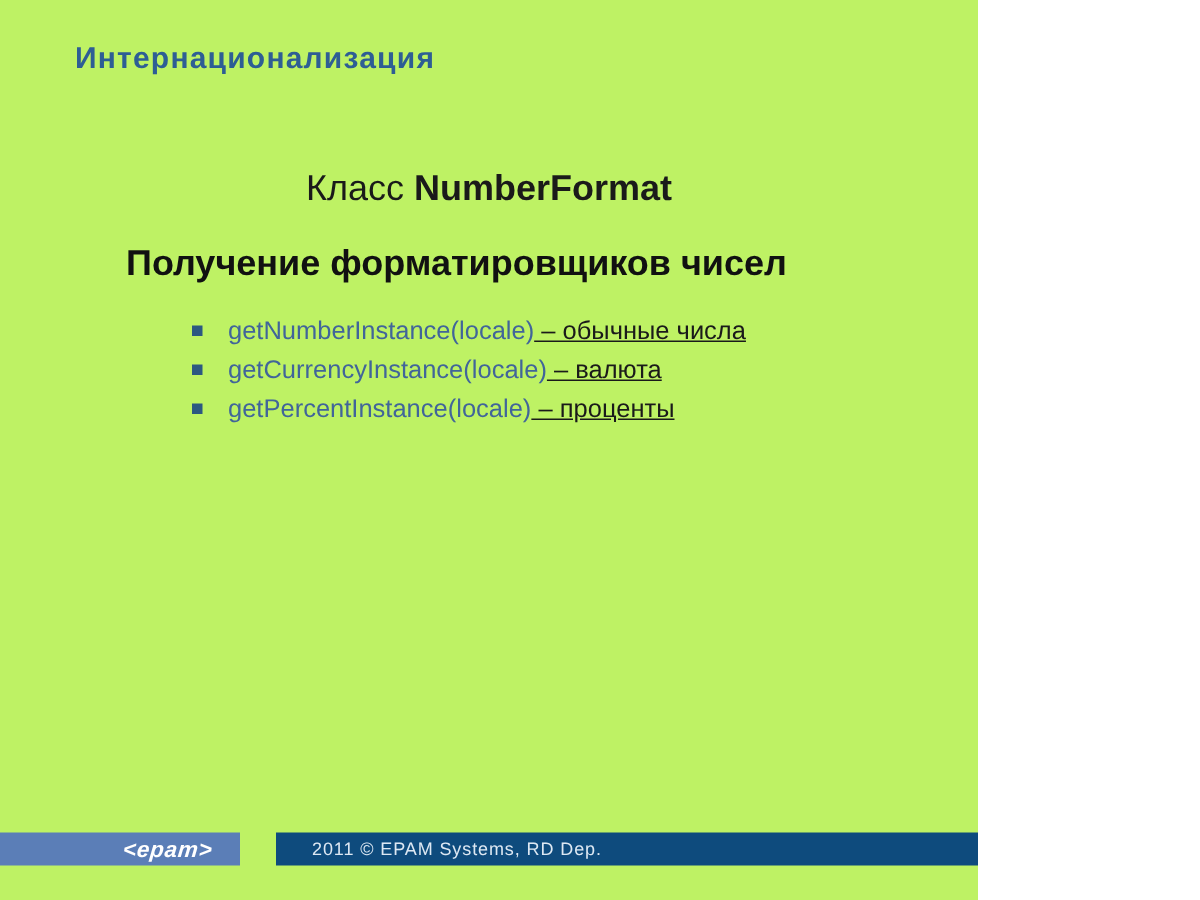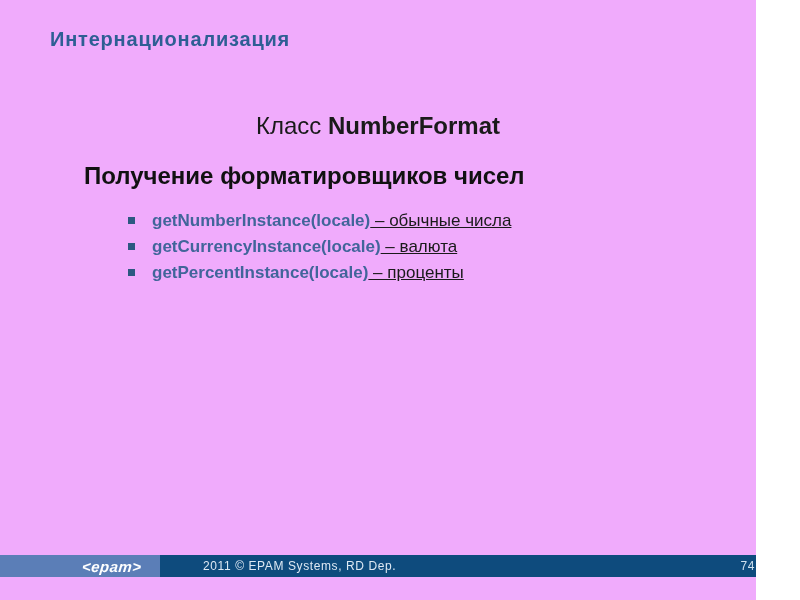--- a/index.html
+++ b/index.html
@@ -2,23 +2,23 @@
 <html style="--c-title_blue: #2e5e94; --c-code_blue: #41659a; --c-bullet_blue: #2c5881; --c-footer_light_blue: #5b7eb7; --c-footer_dark_blue: #0e4b7d;"><head>
 <meta charset="utf-8">
 <style>
   html, body {
     margin: 0;
     padding: 0;
     background: #ffffff;
   }
   .slide {
     position: relative;
-    width: 756px;
+    width: 652px;
     height: 600px;
-    background: #f0abfc;
+    background: #bef264;
     font-family: "Liberation Sans", sans-serif;
     overflow: hidden;
   }
   .slide-title {
     position: absolute;
     left: 50px;
     top: 28px;
     margin: 0;
     font-size: 20px;
     font-weight: bold;
@@ -65,21 +65,20 @@
   .bullet-square {
     display: inline-block;
     width: 7px;
     height: 7px;
     background: var(--c-bullet_blue, #2c5881);
     margin-right: 17px;
     vertical-align: 2px;
   }
   .bullet-code {
     color: var(--c-code_blue, #41659a);
-    font-weight: bold;
   }
   .bullet-rest {
     color: #1a1a1a;
     text-decoration: underline;
   }
   .footer {
     position: absolute;
     left: 0;
     top: 555px;
     width: 800px;
@@ -104,25 +103,26 @@
     transform: skewX(-6deg);
     white-space: nowrap;
   }
   .footer-bar {
     flex: 1;
     position: relative;
     background: var(--c-footer_dark_blue, #0e4b7d);
     display: flex;
     align-items: center;
     box-sizing: border-box;
-    padding-left: 43px;
+    padding-left: 24px;
     font-size: 12px;
     letter-spacing: 0.6px;
     color: #dde8f3;
     white-space: nowrap;
+    margin-left: 24px;
   }
   .page-number {
     position: absolute;
     right: 45px;
     top: 50%;
     transform: translateY(-50%);
     font-size: 12px;
     color: #cfe0ee;
   }
 </style>

